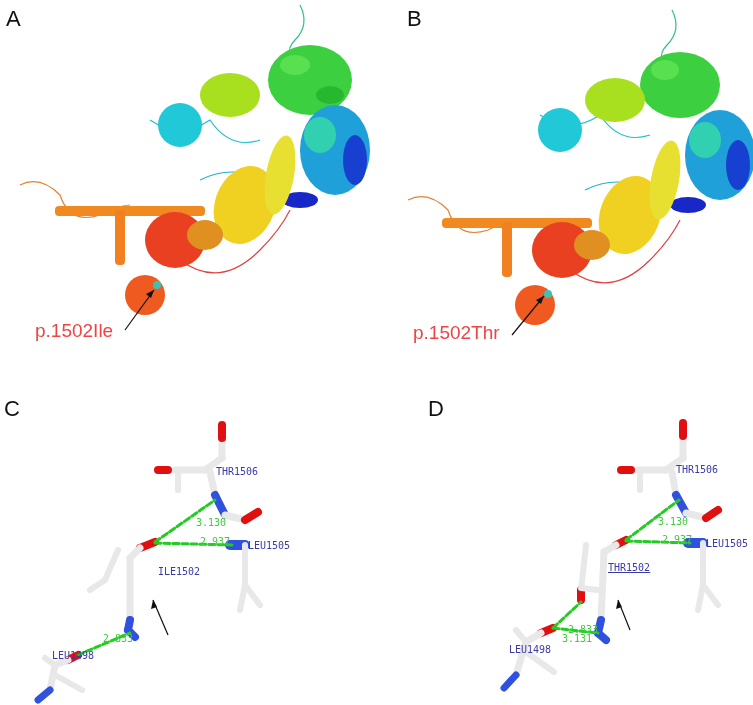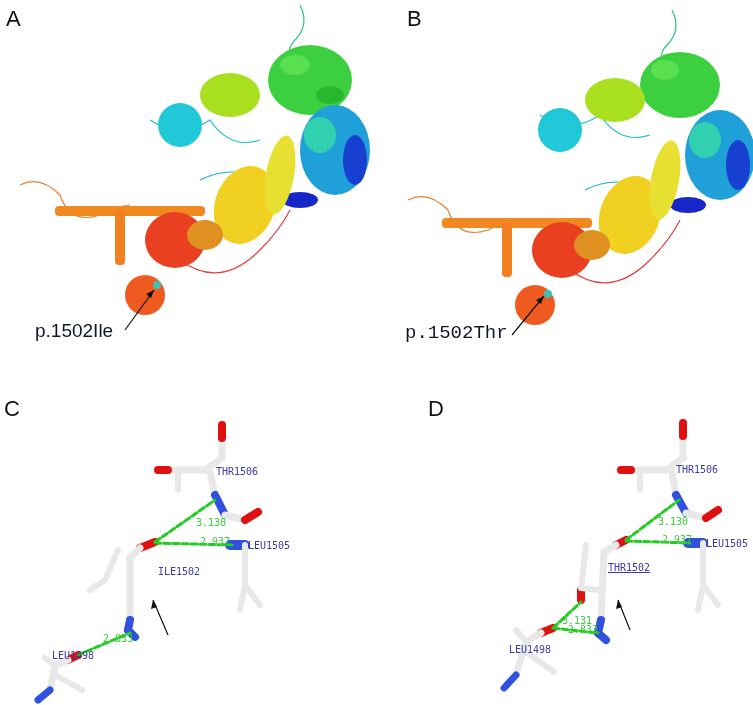--- a/index.html
+++ b/index.html
@@ -1,19 +1,19 @@
 <!DOCTYPE html>
 <html><head>
 <meta charset="utf-8">
 <style>
   html, body { margin: 0; padding: 0; background: #ffffff; }
   body { width: 753px; height: 705px; position: relative; overflow: hidden; font-family: "Liberation Sans", sans-serif; }
   .panel { position: absolute; }
   .panel-letter { position: absolute; font-family: "Liberation Sans", sans-serif; font-size: 22px; color: #111; }
-  .callout { position: absolute; font-family: "Liberation Sans", sans-serif; font-size: 19px; color: #0f172a; white-space: nowrap; }
+  .callout { position: absolute; font-family: "Liberation Sans", sans-serif; font-size: 19px; color: #ef4444; white-space: nowrap; }
   .res-label { position: absolute; font-family: "DejaVu Sans Mono", monospace; font-size: 10px; color: #3a3aa8; white-space: nowrap; }
   .dist-label { position: absolute; font-family: "DejaVu Sans Mono", monospace; font-size: 10px; color: #3ccc3c; white-space: nowrap; }
   svg { position: absolute; left: 0; top: 0; }
 </style>
 </head>
 <body>
 
 <div class="panel" style="left:0;top:0;width:376px;height:350px;">
   <div class="panel-letter" style="left:6px;top:6px;">A</div>
   <svg width="376" height="350" viewBox="0 0 376 350">
@@ -78,21 +78,21 @@
     <rect x="122" y="222" width="10" height="55" rx="4" fill="#f08020"></rect>
     <ellipse cx="182" cy="250" rx="30" ry="28" fill="#e84020"></ellipse>
     <ellipse cx="212" cy="245" rx="18" ry="15" fill="#e09020"></ellipse>
     <ellipse cx="155" cy="305" rx="20" ry="20" fill="#ee5a20"></ellipse>
     <circle cx="168" cy="294" r="4" fill="#40c0b0"></circle>
   </svg>
   <svg width="373" height="350">
     <line x1="132" y1="335" x2="164" y2="296" stroke="#111" stroke-width="1.2"></line>
     <polygon points="164,296 156,300 161,304" fill="#111"></polygon>
   </svg>
-  <div class="callout" style="left:25px;top:322px;font-family:Liberation Mono, monospace;">p.1502Thr</div>
+  <div class="callout" style="left:33px;top:322px;">p.1502Thr</div>
 </div>
 
 <div class="panel" style="left:0;top:390px;width:376px;height:315px;">
   <div class="panel-letter" style="left:4px;top:6px;">C</div>
   <svg width="376" height="315">
     <g stroke-linecap="round" fill="none">
 
       <line x1="222" y1="48" x2="222" y2="68" stroke="#e8e8e8" stroke-width="7"></line>
       <line x1="222" y1="35" x2="222" y2="48" stroke="#e01010" stroke-width="8"></line>
       <line x1="222" y1="68" x2="205" y2="80" stroke="#e8e8e8" stroke-width="7"></line>
@@ -184,15 +184,15 @@
     </g>
     <line x1="254" y1="240" x2="242" y2="210" stroke="#111" stroke-width="1.2"></line>
     <polygon points="242,210 240,219 246,217" fill="#111"></polygon>
   </svg>
   <div class="res-label" style="left:300px;top:74px;">THR1506</div>
   <div class="res-label" style="left:330px;top:148px;">LEU1505</div>
   <div class="res-label" style="left:232px;top:172px;text-decoration:underline;">THR1502</div>
   <div class="res-label" style="left:133px;top:254px;">LEU1498</div>
   <div class="dist-label" style="left:282px;top:126px;">3.130</div>
   <div class="dist-label" style="left:286px;top:144px;">2.937</div>
-  <div class="dist-label" style="left:186px;top:225px;text-align:right;">3.131</div>
+  <div class="dist-label" style="left:186px;top:243px;text-align:right;">3.131</div>
   <div class="dist-label" style="left:192px;top:234px;">2.833</div>
 </div>
 
 </body></html>

